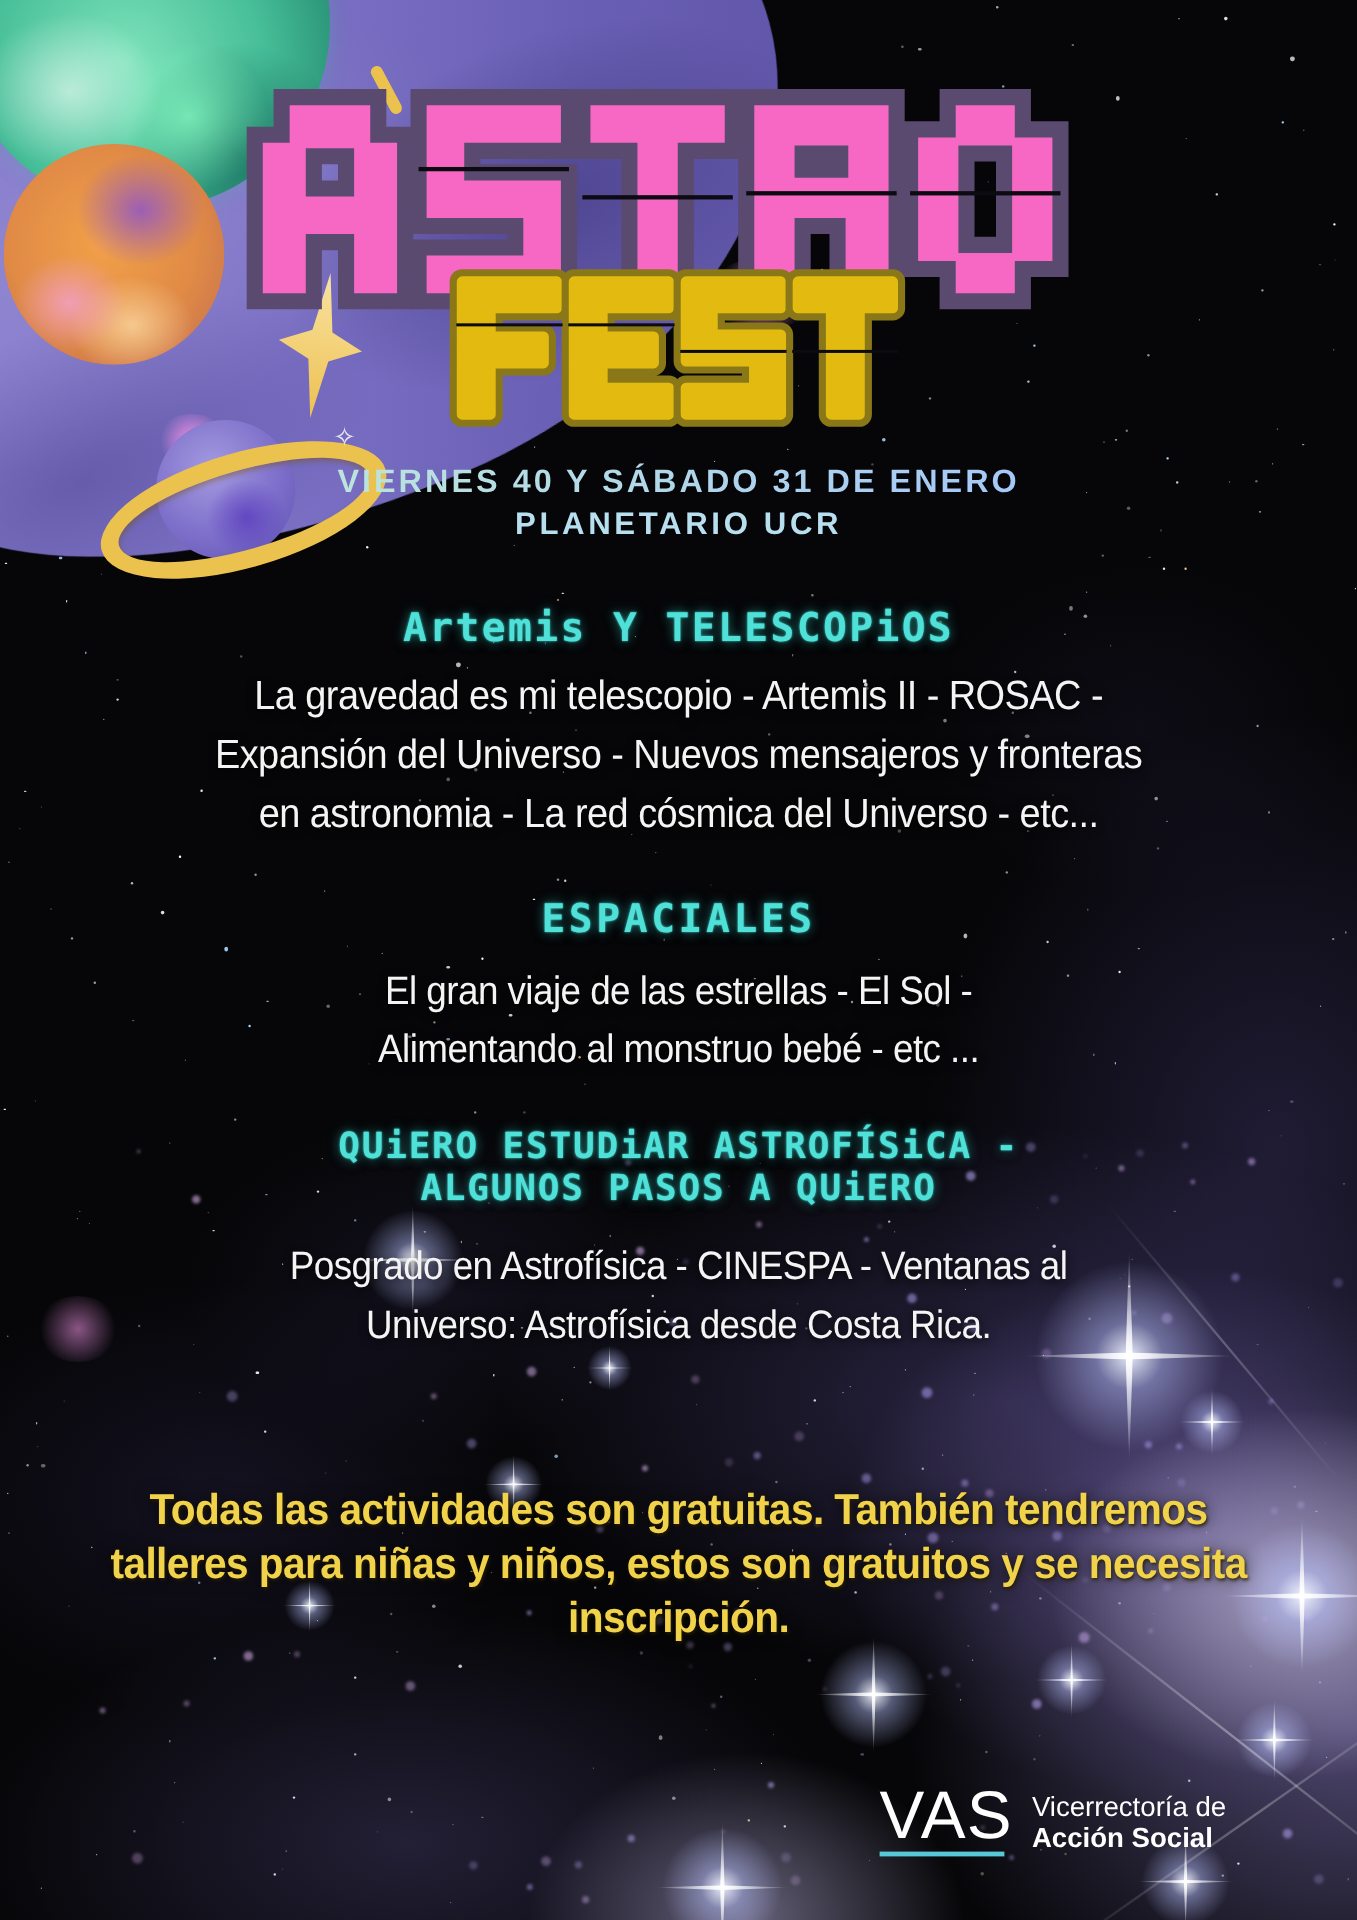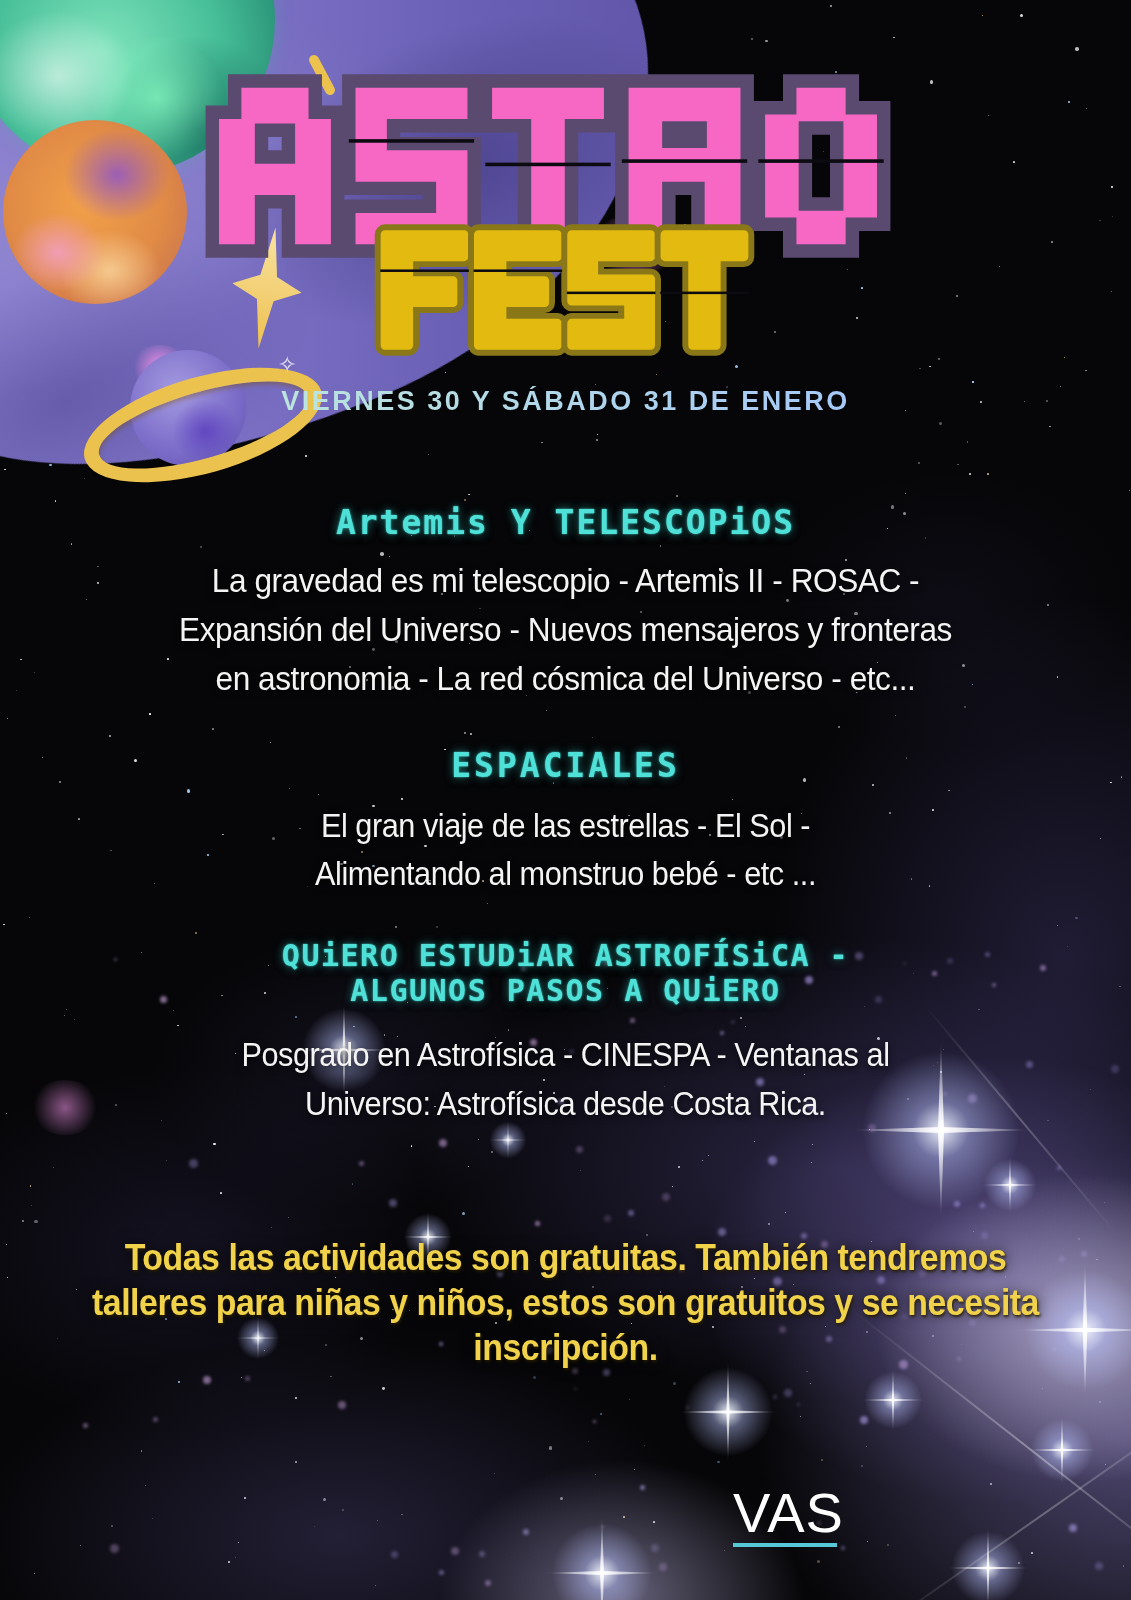--- a/index.html
+++ b/index.html
@@ -771,21 +771,22 @@
       <g transform="translate(17.700000000000003,0)">
         <path d="M0 0 L5 0 L5 1.4 L3.25 1.4 L3.25 7 L1.75 7 L1.75 1.4 L0 1.4 Z" fill="#e2ba10" stroke="#8a7818" stroke-width="1.3" paint-order="stroke" stroke-linejoin="round" fill-rule="evenodd"></path>
         <path d="M0 0 L5 0 L5 1.4 L3.25 1.4 L3.25 7 L1.75 7 L1.75 1.4 L0 1.4 Z" fill="#e2ba10" stroke="#e2ba10" stroke-width="0.55" paint-order="stroke" stroke-linejoin="round" fill-rule="evenodd"></path>
       </g>
       <rect x="-0.3" y="2.2" width="5.6" height="0.16" fill="#0c0b12"></rect>
       <rect x="5.6000000000000005" y="2.2" width="5.6" height="0.16" fill="#0c0b12"></rect>
       <rect x="11.5" y="3.6" width="5.6" height="0.16" fill="#0c0b12"></rect>
       <rect x="17.400000000000002" y="3.6" width="5.6" height="0.16" fill="#0c0b12"></rect>
     </svg>
 
-  <div class="cline date1">VIERNES 30 Y SÁBADO 31 DE ENERO</div>
+  <div class="cline date1">VIERNES 40 Y SÁBADO 31 DE ENERO</div>
+  <div class="cline date2">PLANETARIO UCR</div>
 
   <div class="cline pixhead h-universo">Artemis Y TELESCOPiOS</div>
   <div class="cline bodytxt body1">
     <div>La gravedad es mi telescopio - Artemis II - ROSAC  -</div>
     <div>Expansión del Universo - Nuevos mensajeros y fronteras</div>
     <div>en astronomia - La red cósmica del Universo - etc...</div>
   </div>
 
   <div class="cline pixhead h-estrellas">ESPACIALES</div>
   <div class="cline bodytxt body2">
@@ -807,15 +808,19 @@
   </div>
 
 
 
 
   <div class="footer-el vas">
     <div class="vas-mark">
       <div class="vas-text">VAS</div>
       <div class="vas-underline"></div>
     </div>
+    <div class="vas-right">
+      <div class="vas-line1">Vicerrectoría de</div>
+      <div class="vas-line2">Acción Social</div>
+    </div>
   </div>
 
 </div>
 
 </body></html>

